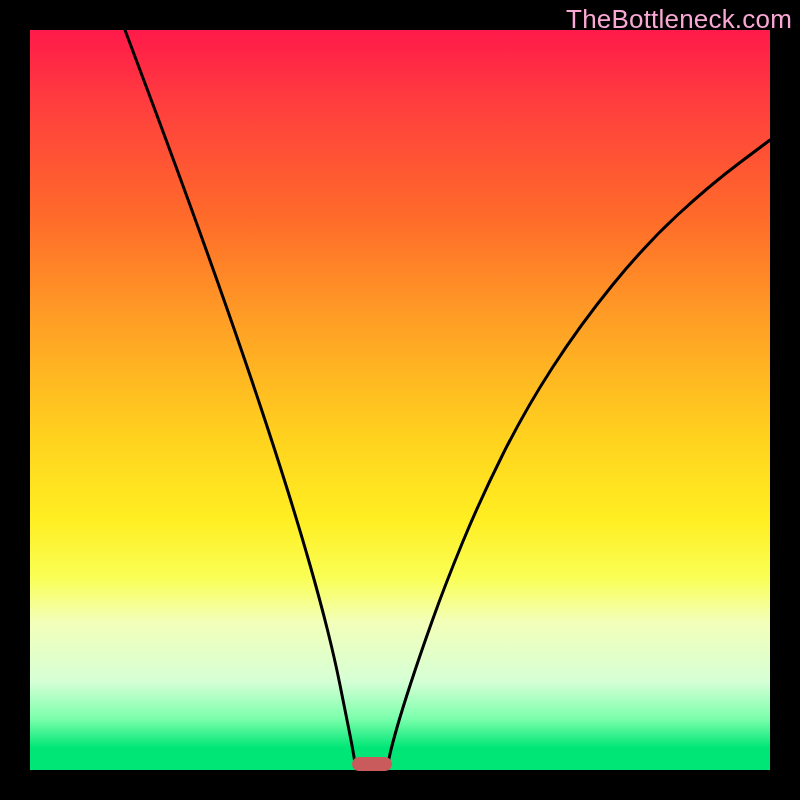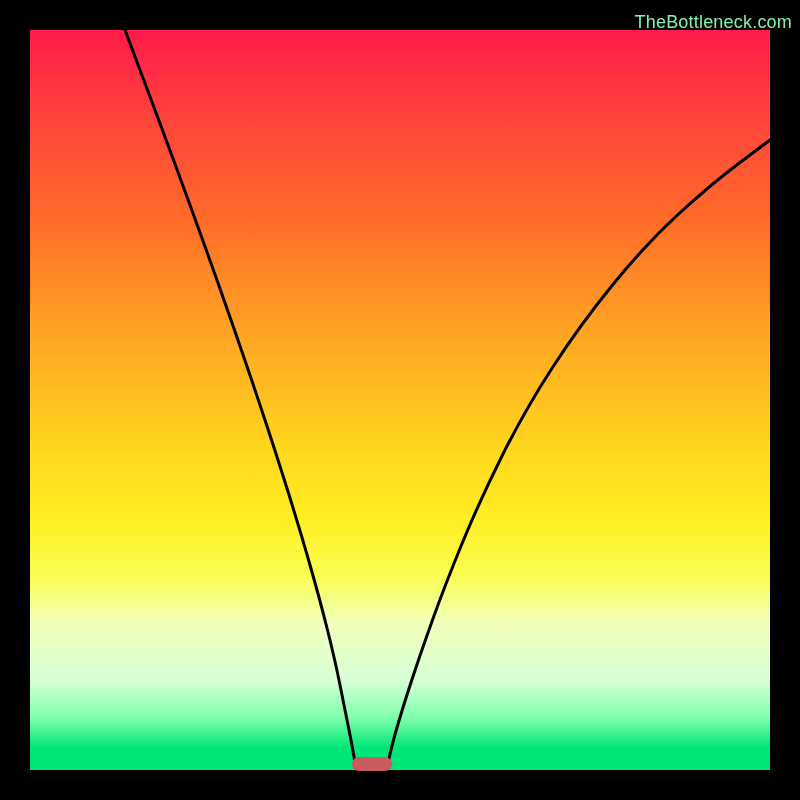--- a/index.html
+++ b/index.html
@@ -26,25 +26,25 @@
       #faff55 74%,
       #f3ffb9 80%,
       #d6ffd6 88%,
       #7dffac 93%,
       #00e676 97%,
       #00e676 100%
     );
   }
   .watermark {
     position: absolute;
-    top: 12px;
+    top: 4px;
     right: 8px;
     font-family: Arial, Helvetica, sans-serif;
-    font-size: 18px;
-    color: #86efac;
+    font-size: 26px;
+    color: #f9a8d4;
     font-weight: 500;
     letter-spacing: 0.2px;
   }
   .marker {
     position: absolute;
     width: 40px;
     height: 14px;
     background: #c95b5d;
     border-radius: 7px;
   }

